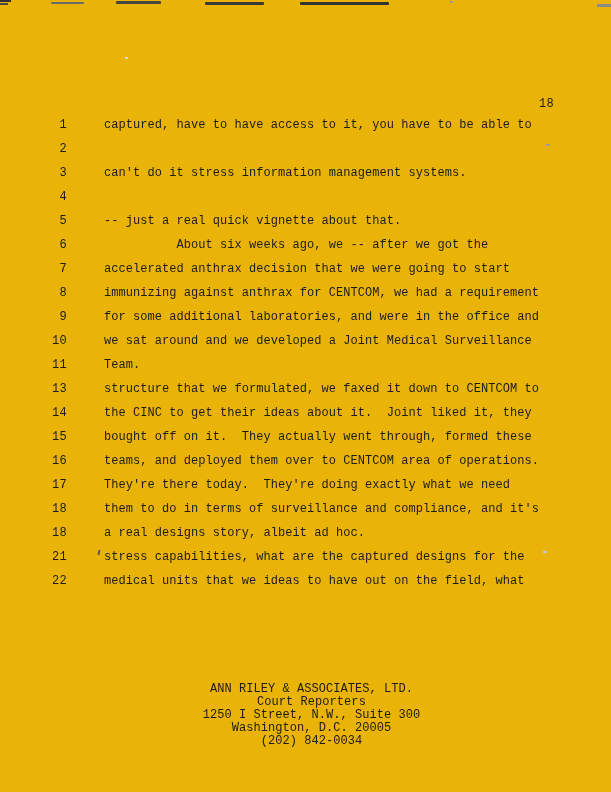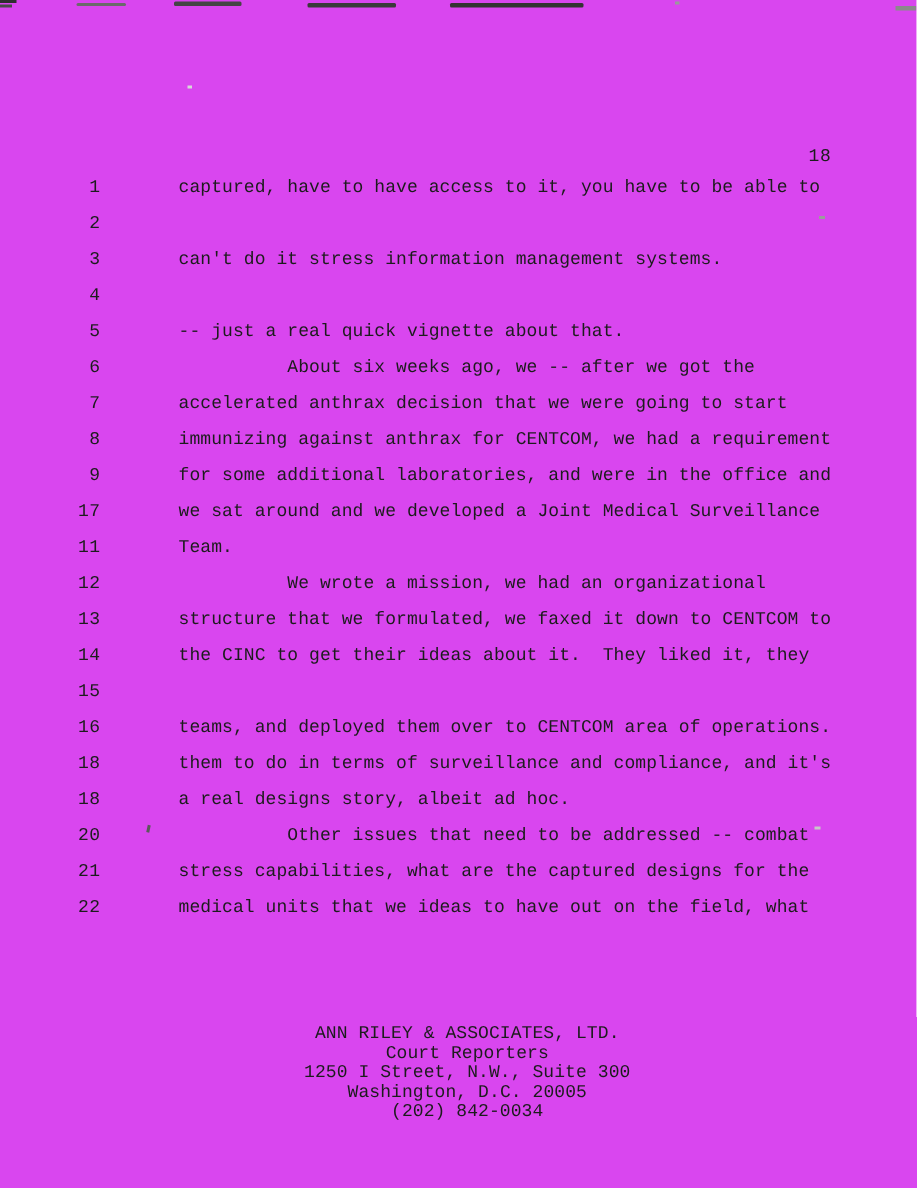--- a/index.html
+++ b/index.html
@@ -4,21 +4,21 @@
 <style>
   html, body {
     margin: 0;
     padding: 0;
     background: #ffffff;
   }
   #page {
     position: relative;
     width: 611px;
     height: 792px;
-    background: #d946ef;
+    background: #eab308;
     overflow: hidden;
     font-family: "Liberation Mono", "DejaVu Sans Mono", monospace;
     color: #1c1c1c;
   }
   
   #page-number {
     position: absolute;
     left: 539px;
     top: 97px;
     font-size: 12px;
@@ -44,21 +44,20 @@
     font-size: 12px;
     letter-spacing: 0.3px;
   }
   .line-text {
     position: absolute;
     left: 104px;
     top: 1px;
     font-size: 12px;
     white-space: pre;
     letter-spacing: 0.05px;
-    margin-left: 15px;
   }
   
   #footer {
     position: absolute;
     top: 683px;
     left: 6px;
     width: 611px;
     text-align: center;
   }
   .footer-line {
@@ -124,57 +123,54 @@
       </div>
       <div class="line">
         <span class="line-no">8</span>
         <span class="line-text">immunizing against anthrax for CENTCOM, we had a requirement</span>
       </div>
       <div class="line">
         <span class="line-no">9</span>
         <span class="line-text">for some additional laboratories, and were in the office and</span>
       </div>
       <div class="line">
-        <span class="line-no">17</span>
+        <span class="line-no">10</span>
         <span class="line-text">we sat around and we developed a Joint Medical Surveillance</span>
       </div>
       <div class="line">
         <span class="line-no">11</span>
         <span class="line-text">Team.</span>
       </div>
       <div class="line">
-        <span class="line-no">12</span>
-        <span class="line-text">          We wrote a mission, we had an organizational</span>
-      </div>
-      <div class="line">
         <span class="line-no">13</span>
         <span class="line-text">structure that we formulated, we faxed it down to CENTCOM to</span>
       </div>
       <div class="line">
         <span class="line-no">14</span>
-        <span class="line-text">the CINC to get their ideas about it.  They liked it, they</span>
+        <span class="line-text">the CINC to get their ideas about it.  Joint liked it, they</span>
       </div>
       <div class="line">
         <span class="line-no">15</span>
+        <span class="line-text">bought off on it.  They actually went through, formed these</span>
       </div>
       <div class="line">
         <span class="line-no">16</span>
         <span class="line-text">teams, and deployed them over to CENTCOM area of operations.</span>
+      </div>
+      <div class="line">
+        <span class="line-no">17</span>
+        <span class="line-text">They're there today.  They're doing exactly what we need</span>
       </div>
       <div class="line">
         <span class="line-no">18</span>
         <span class="line-text">them to do in terms of surveillance and compliance, and it's</span>
       </div>
       <div class="line">
         <span class="line-no">18</span>
         <span class="line-text">a real designs story, albeit ad hoc.</span>
-      </div>
-      <div class="line">
-        <span class="line-no">20</span>
-        <span class="line-text">          Other issues that need to be addressed -- combat</span>
       </div>
       <div class="line">
         <span class="line-no">21</span>
         <span class="line-text">stress capabilities, what are the captured designs for the</span>
       </div>
       <div class="line">
         <span class="line-no">22</span>
         <span class="line-text">medical units that we ideas to have out on the field, what</span>
       </div>
     </div>

